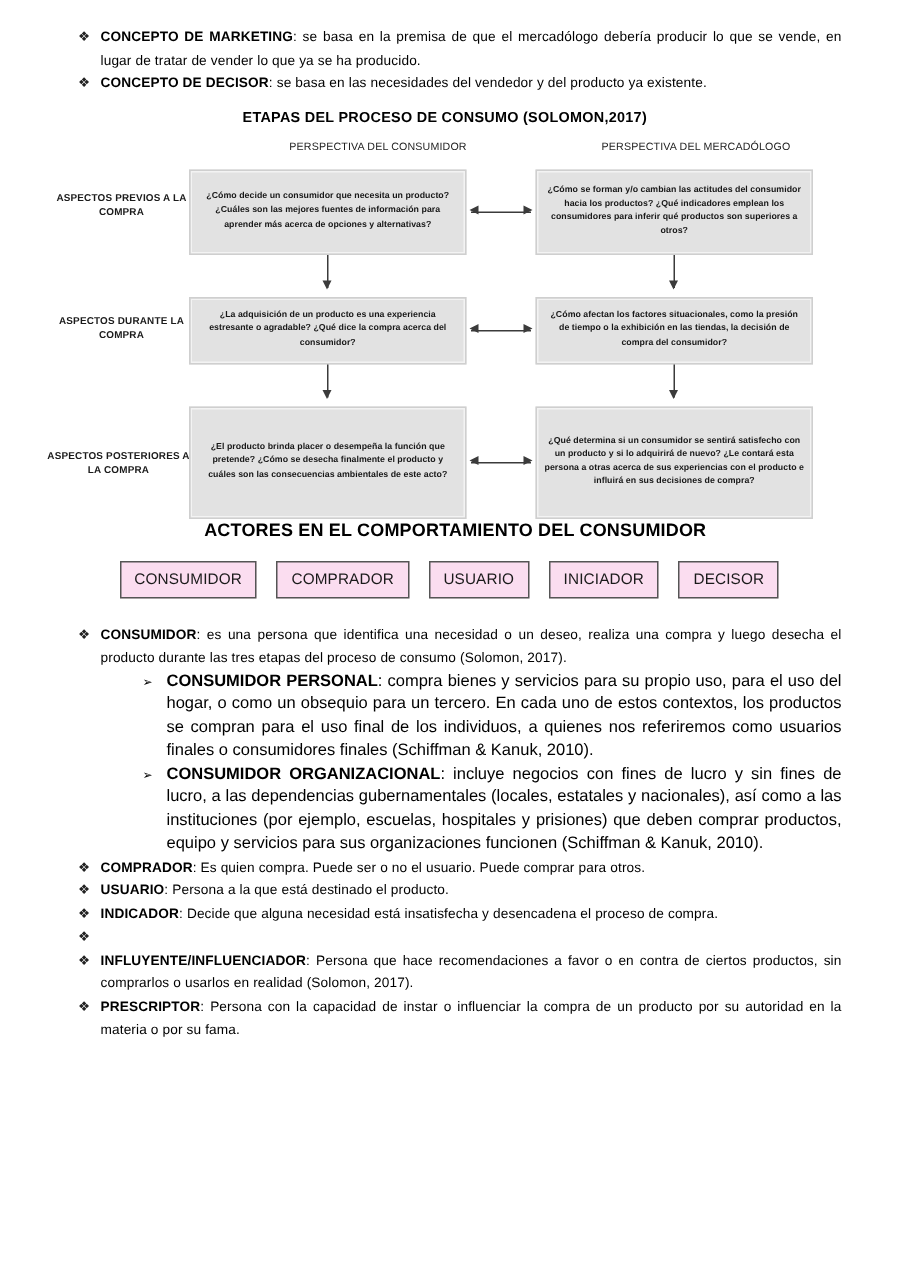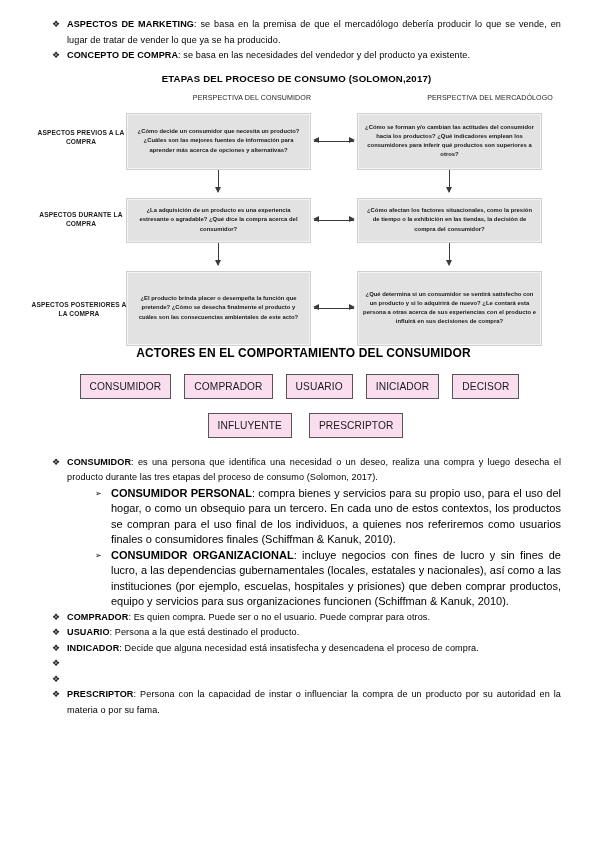--- a/index.html
+++ b/index.html
@@ -203,34 +203,34 @@
 </head>
 <body>
 
 <div class="page">
 
   <div class="spacer-lg"></div>
 
   <div class="bullets">
     <div class="bullet-row">
       <div class="bullet-mark">❖</div>
-      <div class="bullet-body"><b>ASPECTOS DE MARKETING</b><span>: se basa en la premisa de que el mercadólogo debería producir lo que se vende, en lugar de tratar de vender lo que ya se ha producido.</span></div>
-    </div>
-    <div class="bullet-row">
-      <div class="bullet-mark">❖</div>
-      <div class="bullet-body"><b>CONCEPTO DE COMPRA</b><span>: se basa en las necesidades del vendedor y del producto ya existente.</span></div>
+      <div class="bullet-body"><b>CONCEPTO DE MARKETING</b><span>: se basa en la premisa de que el mercadólogo debería producir lo que se vende, en lugar de tratar de vender lo que ya se ha producido.</span></div>
+    </div>
+    <div class="bullet-row">
+      <div class="bullet-mark">❖</div>
+      <div class="bullet-body"><b>CONCEPTO DE DECISOR</b><span>: se basa en las necesidades del vendedor y del producto ya existente.</span></div>
     </div>
   </div>
 
   <div class="fig-title">ETAPAS DEL PROCESO DE CONSUMO (SOLOMON,2017)</div>
 
   <div class="diagram">
 
     <div class="persp-label" style="left:125px; top:6px; width:200px;">PERSPECTIVA DEL CONSUMIDOR</div>
-    <div class="persp-label" style="left:316px; top:6px; width:210px;text-align:right;">PERSPECTIVA DEL MERCADÓLOGO</div>
+    <div class="persp-label" style="left:332px; top:6px; width:210px;">PERSPECTIVA DEL MERCADÓLOGO</div>
 
     <div class="stage-label" style="left:6px; top:40px;">ASPECTOS PREVIOS A LA COMPRA</div>
     <div class="stage-label" style="left:6px; top:122px;">ASPECTOS DURANTE LA COMPRA</div>
     <div class="stage-label" style="left:4px; top:212px;">ASPECTOS POSTERIORES A LA COMPRA</div>
 
     <div class="dbox" style="left:99px; top:25px; width:185px; height:57px;">
       <span>¿Cómo decide un consumidor que necesita un producto? ¿Cuáles son las mejores fuentes de información para aprender más acerca de opciones y alternativas?</span>
     </div>
     <div class="dbox" style="left:99px; top:110px; width:185px; height:45px;">
       <span>¿La adquisición de un producto es una experiencia estresante o agradable? ¿Qué dice la compra acerca del consumidor?</span>
@@ -263,24 +263,20 @@
   <div class="section-title">ACTORES EN EL COMPORTAMIENTO DEL CONSUMIDOR</div>
 
   <div class="actors">
     <div class="actor-row row1">
       <div class="actor">CONSUMIDOR</div>
       <div class="actor">COMPRADOR</div>
       <div class="actor">USUARIO</div>
       <div class="actor">INICIADOR</div>
       <div class="actor">DECISOR</div>
     </div>
-    <div class="actor-row row2">
-      <div class="actor">INFLUYENTE</div>
-      <div class="actor">PRESCRIPTOR</div>
-    </div>
   </div>
 
   <div class="spacer-lg"></div>
 
   <div class="bullets">
 
     <div class="bullet-row">
       <div class="bullet-mark">❖</div>
       <div class="bullet-body"><b>CONSUMIDOR</b><span>: es una persona que identifica una necesidad o un deseo, realiza una compra y luego desecha el producto durante las tres etapas del proceso de consumo (Solomon, 2017).</span></div>
     </div>
@@ -303,20 +299,21 @@
     </div>
     <div class="bullet-row">
       <div class="bullet-mark">❖</div>
       <div class="bullet-body"><b>INDICADOR</b><span>: Decide que alguna necesidad está insatisfecha y desencadena el proceso de compra.</span></div>
     </div>
     <div class="bullet-row">
       <div class="bullet-mark">❖</div>
     </div>
     <div class="bullet-row">
       <div class="bullet-mark">❖</div>
+      <div class="bullet-body"><b>INFLUYENTE/INFLUENCIADOR</b><span>: Persona que hace recomendaciones a favor o en contra de ciertos productos, sin comprarlos o usarlos en realidad (Solomon, 2017).</span></div>
     </div>
     <div class="bullet-row">
       <div class="bullet-mark">❖</div>
       <div class="bullet-body"><b>PRESCRIPTOR</b><span>: Persona con la capacidad de instar o influenciar la compra de un producto por su autoridad en la materia o por su fama.</span></div>
     </div>
   </div>
 
 </div>
 
 </body></html>

